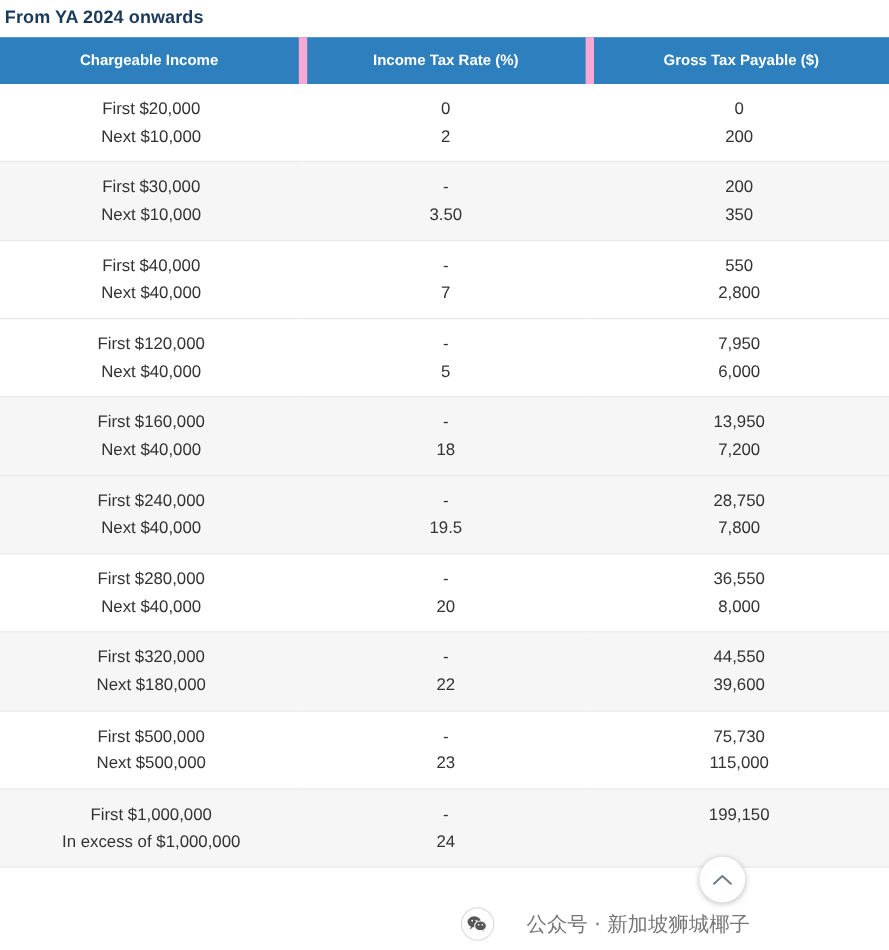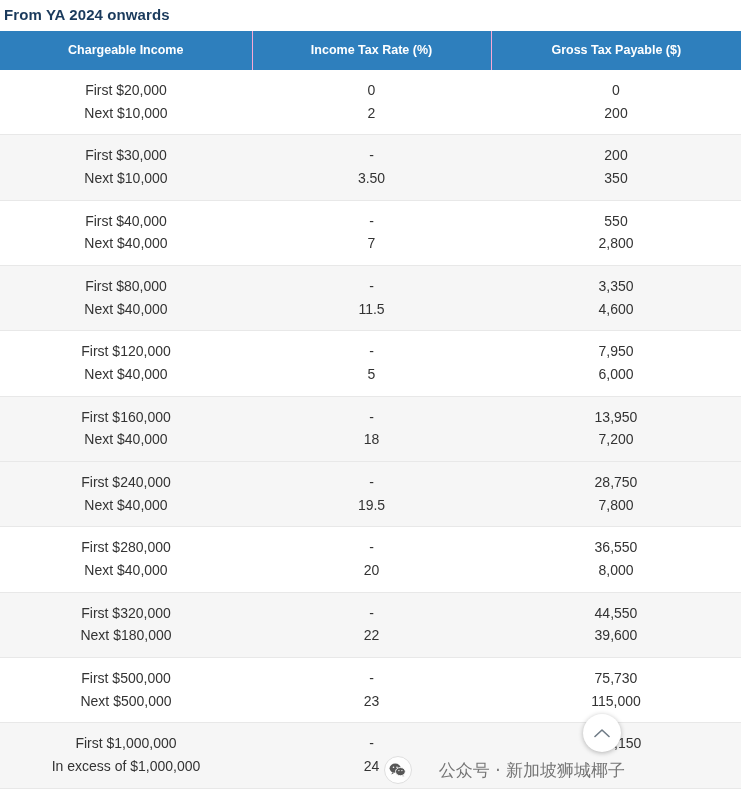--- a/index.html
+++ b/index.html
@@ -36,21 +36,21 @@
   table.tax-table col.c1 { width: 252px; }
   table.tax-table col.c2 { width: 239px; }
   table.tax-table col.c3 { width: 250px; }
   table.tax-table thead th {
     background: #2e7fbd;
     color: #ffffff;
     font-size: 12.5px;
     font-weight: bold;
     text-align: center;
     padding: 12px 4px;
-    border-right: 1px solid #f9a8d4;
+    border-right: 7px solid #f9a8d4;
     border-left: 1px solid #ffffff;
     line-height: 1.2;
   }
   table.tax-table thead th:first-child { border-left: none; }
   table.tax-table thead th:last-child { border-right: none; }
   table.tax-table tbody td {
     font-size: 14px;
     text-align: center;
     padding: 9px 4px 10px;
     line-height: 1.62;
@@ -162,34 +162,20 @@
             <span class="cell-line">First $40,000</span>
             <span class="cell-line">Next $40,000</span>
           </td>
           <td>
             <span class="cell-line">-</span>
             <span class="cell-line">7</span>
           </td>
           <td>
             <span class="cell-line">550</span>
             <span class="cell-line">2,800</span>
-          </td>
-        </tr>
-        <tr class="even">
-          <td>
-            <span class="cell-line">First $80,000</span>
-            <span class="cell-line">Next $40,000</span>
-          </td>
-          <td>
-            <span class="cell-line">-</span>
-            <span class="cell-line">11.5</span>
-          </td>
-          <td>
-            <span class="cell-line">3,350</span>
-            <span class="cell-line">4,600</span>
           </td>
         </tr>
         <tr class="odd">
           <td>
             <span class="cell-line">First $120,000</span>
             <span class="cell-line">Next $40,000</span>
           </td>
           <td>
             <span class="cell-line">-</span>
             <span class="cell-line">5</span>

